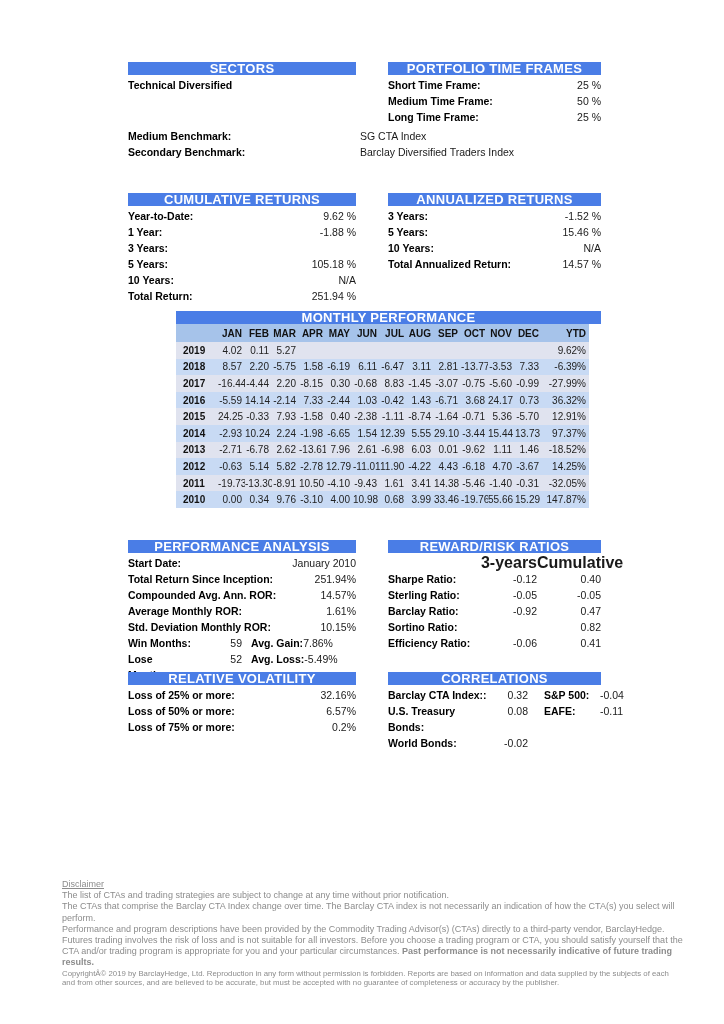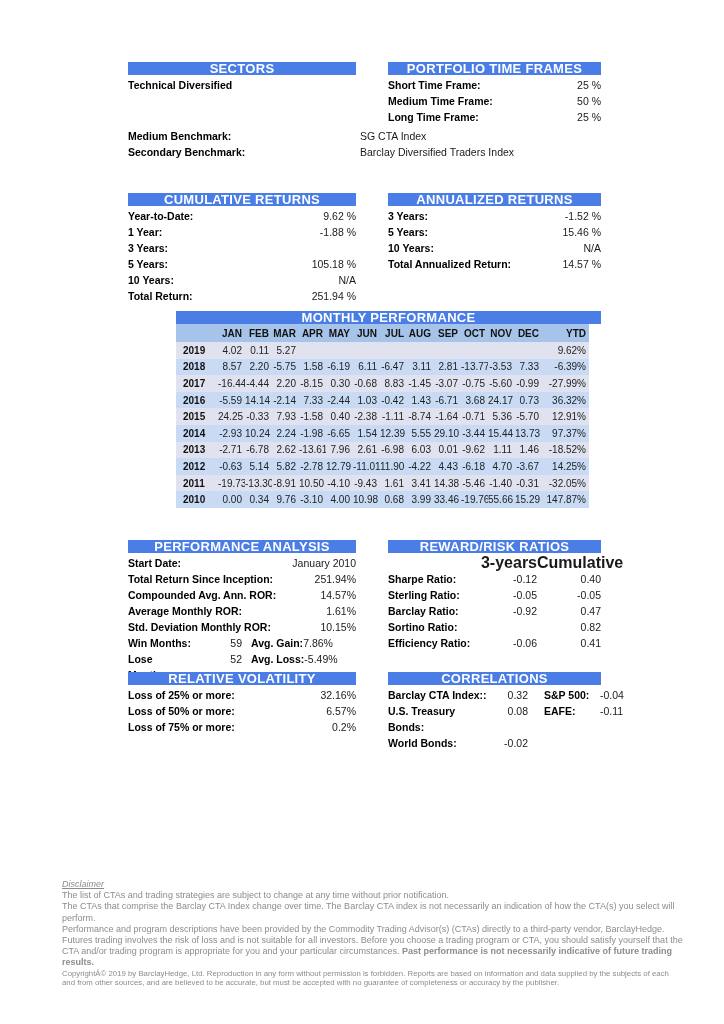--- a/index.html
+++ b/index.html
@@ -61,21 +61,21 @@
     overflow: hidden;
   }
   .mp-table th { background: #a6c3ea; height: 18px; font-weight: bold; color: #111; }
   .mp-table td { height: 16.6px; color: #222; }
   .mp-table .year-col { width: 42px; text-align: left; padding-left: 7px; font-weight: bold; color: #111; }
   .mp-table .ytd-col { width: 47px; }
   .mp-table tr.light td { background: #e0e3ef; }
   .mp-table tr.blue td { background: #c8daf4; }
   
   .disclaimer { color: #8c8c8c; font-size: 9px; line-height: 11.2px; width: 622px; }
-  .disclaimer .heading { text-decoration: underline; font-style: italic; }
+  .disclaimer .heading { text-decoration: underline; }
   .disclaimer b { color: #8c8c8c; }
   .disclaimer .copyright { font-size: 7.8px; line-height: 9.6px; }
 </style>
 </head>
 <body>
 
 <div class="sec" style="left:128px; top:62px; width:228px;">
   <div class="bar">SECTORS</div>
   <div class="kv-row">
     <span class="lbl">Technical Diversified</span>

